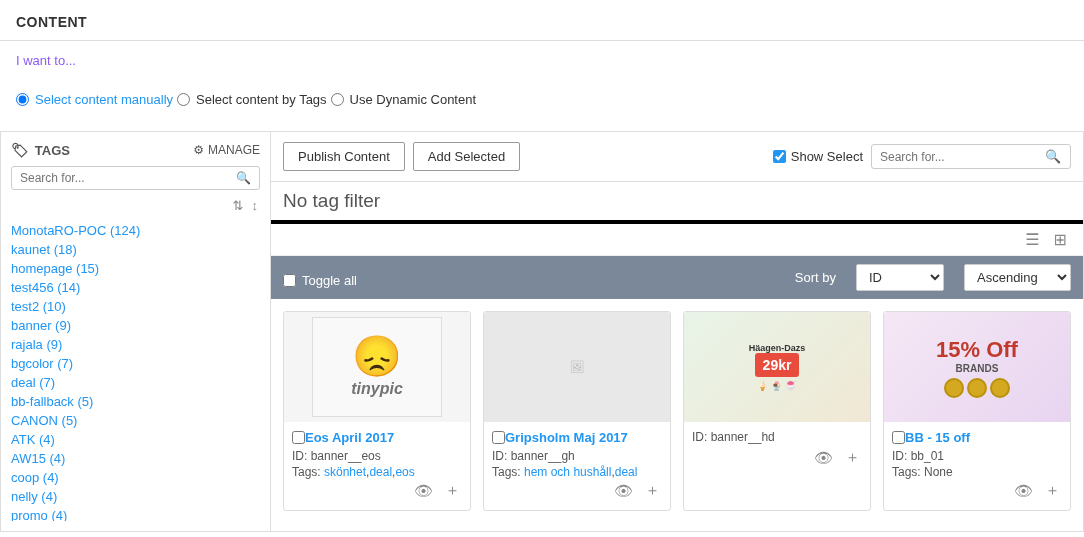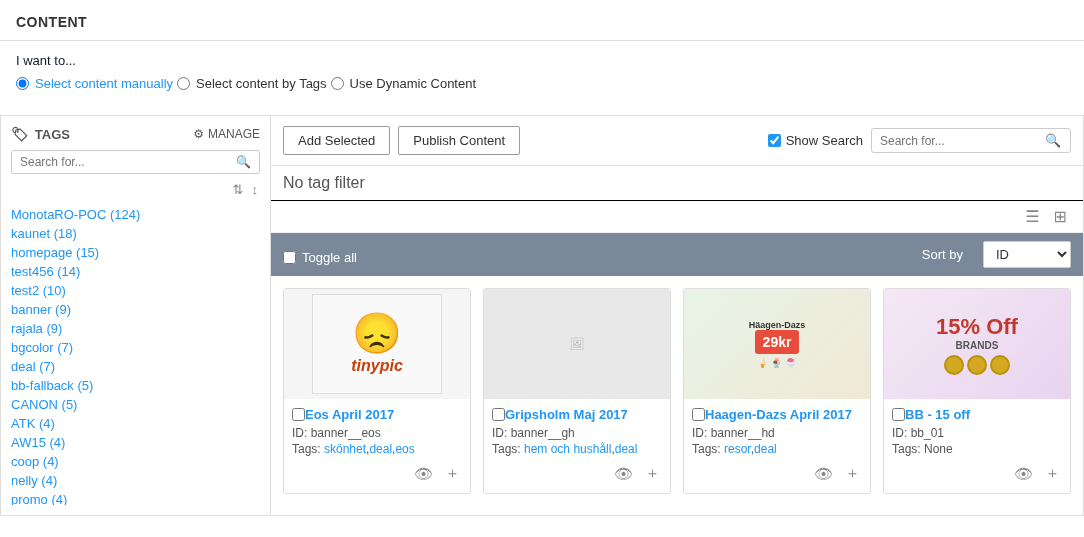--- a/index.html
+++ b/index.html
@@ -11,23 +11,23 @@
       font-weight: bold;
       font-size: 14px;
       letter-spacing: 0.5px;
     }
 
     .content-area {
       padding: 12px 16px;
     }
 
     .i-want-to {
-      color: #0f172a;
-      font-size: 13px;
-      margin-bottom: 8px;
+      color: #8b5cf6;
+      font-size: 13px;
+      margin-bottom: 24px;
     }
 
     .radio-group {
       display: flex;
       flex-direction: row;
       gap: 4px;
       margin-bottom: 12px;
     }
 
     .radio-item {
@@ -207,23 +207,23 @@
       border: none;
       outline: none;
       font-size: 12px;
       color: #888;
       flex: 1;
       background: transparent;
     }
 
     .no-filter-bar {
       padding: 8px 12px;
-      font-size: 16px;
+      font-size: 19px;
       color: #555;
-      border-bottom: 1px solid #000000;
+      border-bottom: 4px solid #000000;
     }
 
     .grid-toolbar {
       display: flex;
       align-items: center;
       justify-content: flex-end;
       padding: 4px 12px;
       gap: 6px;
       border-bottom: 1px solid #eee;
     }
@@ -330,21 +330,20 @@
 
     .card-meta {
       font-size: 12px;
       color: #555;
       margin-bottom: 2px;
     }
 
     .card-tags {
       font-size: 12px;
       color: #555;
-      margin-bottom: 6px;
     }
 
     .card-tags a {
       color: #2196F3;
       text-decoration: none;
     }
 
     .card-actions {
       display: flex;
       justify-content: flex-end;
@@ -380,21 +379,21 @@
       padding: 6px;
     }
 
     .sad-face {
       font-size: 40px;
       line-height: 1;
       margin-bottom: 4px;
     }
 
     .tinypic-logo {
-      color: #c2410c;
+      color: #737373;
       font-size: 16px;
       font-weight: bold;
       font-style: italic;
     }
 
     .haagen-card-img {
       width: 100%;
       height: 100%;
       background: linear-gradient(135deg, #e8f4e8 0%, #f0e8d4 100%);
       display: flex;
@@ -540,27 +539,27 @@
       <li class="tag-item">coop (4)</li>
       <li class="tag-item">nelly (4)</li>
       <li class="tag-item">promo (4)</li>
 
     </ul>
   </div>
 
   <div class="right-panel">
 
     <div class="toolbar">
+      <button class="btn-outlined">Publish Content</button>
       <button class="btn-outlined">Add Selected</button>
-      <button class="btn-outlined">Publish Content</button>
 
       <div class="toolbar-right">
         <label class="show-expired-label">
           <input type="checkbox" checked="" style="">
-          <span>Show Search</span>
+          <span>Show Select</span>
         </label>
         <div class="search-right">
           <input type="text" placeholder="Search for..." style="">
           <span>🔍</span>
         </div>
       </div>
     </div>
 
     <div class="no-filter-bar">
       <span>No tag filter</span>
@@ -578,20 +577,24 @@
       </label>
 
       <div class="sort-bar">
         <span class="sort-label">Sort by</span>
         <select class="sort-select">
           <option>ID</option>
           <option>Title</option>
           <option>Created</option>
           <option>Modified</option>
         </select>
+        <select class="sort-select">
+          <option>Ascending</option>
+          <option>Descending</option>
+        </select>
       </div>
     </div>
 
     <div class="cards-area">
 
       <div class="card">
         <div class="card-img">
           <div class="tinypic-placeholder">
             <div class="sad-face">😞</div>
             <div class="tinypic-logo">tinypic</div>
@@ -635,26 +638,21 @@
         <div class="card-img">
           <div class="haagen-card-img">
             <div class="haagen-inner">
               <div class="haagen-text">Häagen-Dazs</div>
               <div class="price-badge">29kr</div>
               <div style="font-size:9px; color:#555; margin-top:4px;">🍦 🍨 🍧</div>
             </div>
           </div>
         </div>
         <div class="card-body">
-          <div class="card-title">
-            <input type="checkbox" style="">
-            <a class="card-title-text">Haagen-Dazs April 2017</a>
-          </div>
           <div class="card-meta">ID: banner__hd</div>
-          <div class="card-tags">Tags: <a>resor</a>,<a>deal</a></div>
           <div class="card-actions">
             <button class="action-btn">👁</button>
             <button class="action-btn">＋</button>
           </div>
         </div>
       </div>
 
       <div class="card">
         <div class="card-img">
           <div class="bb-card-img">

